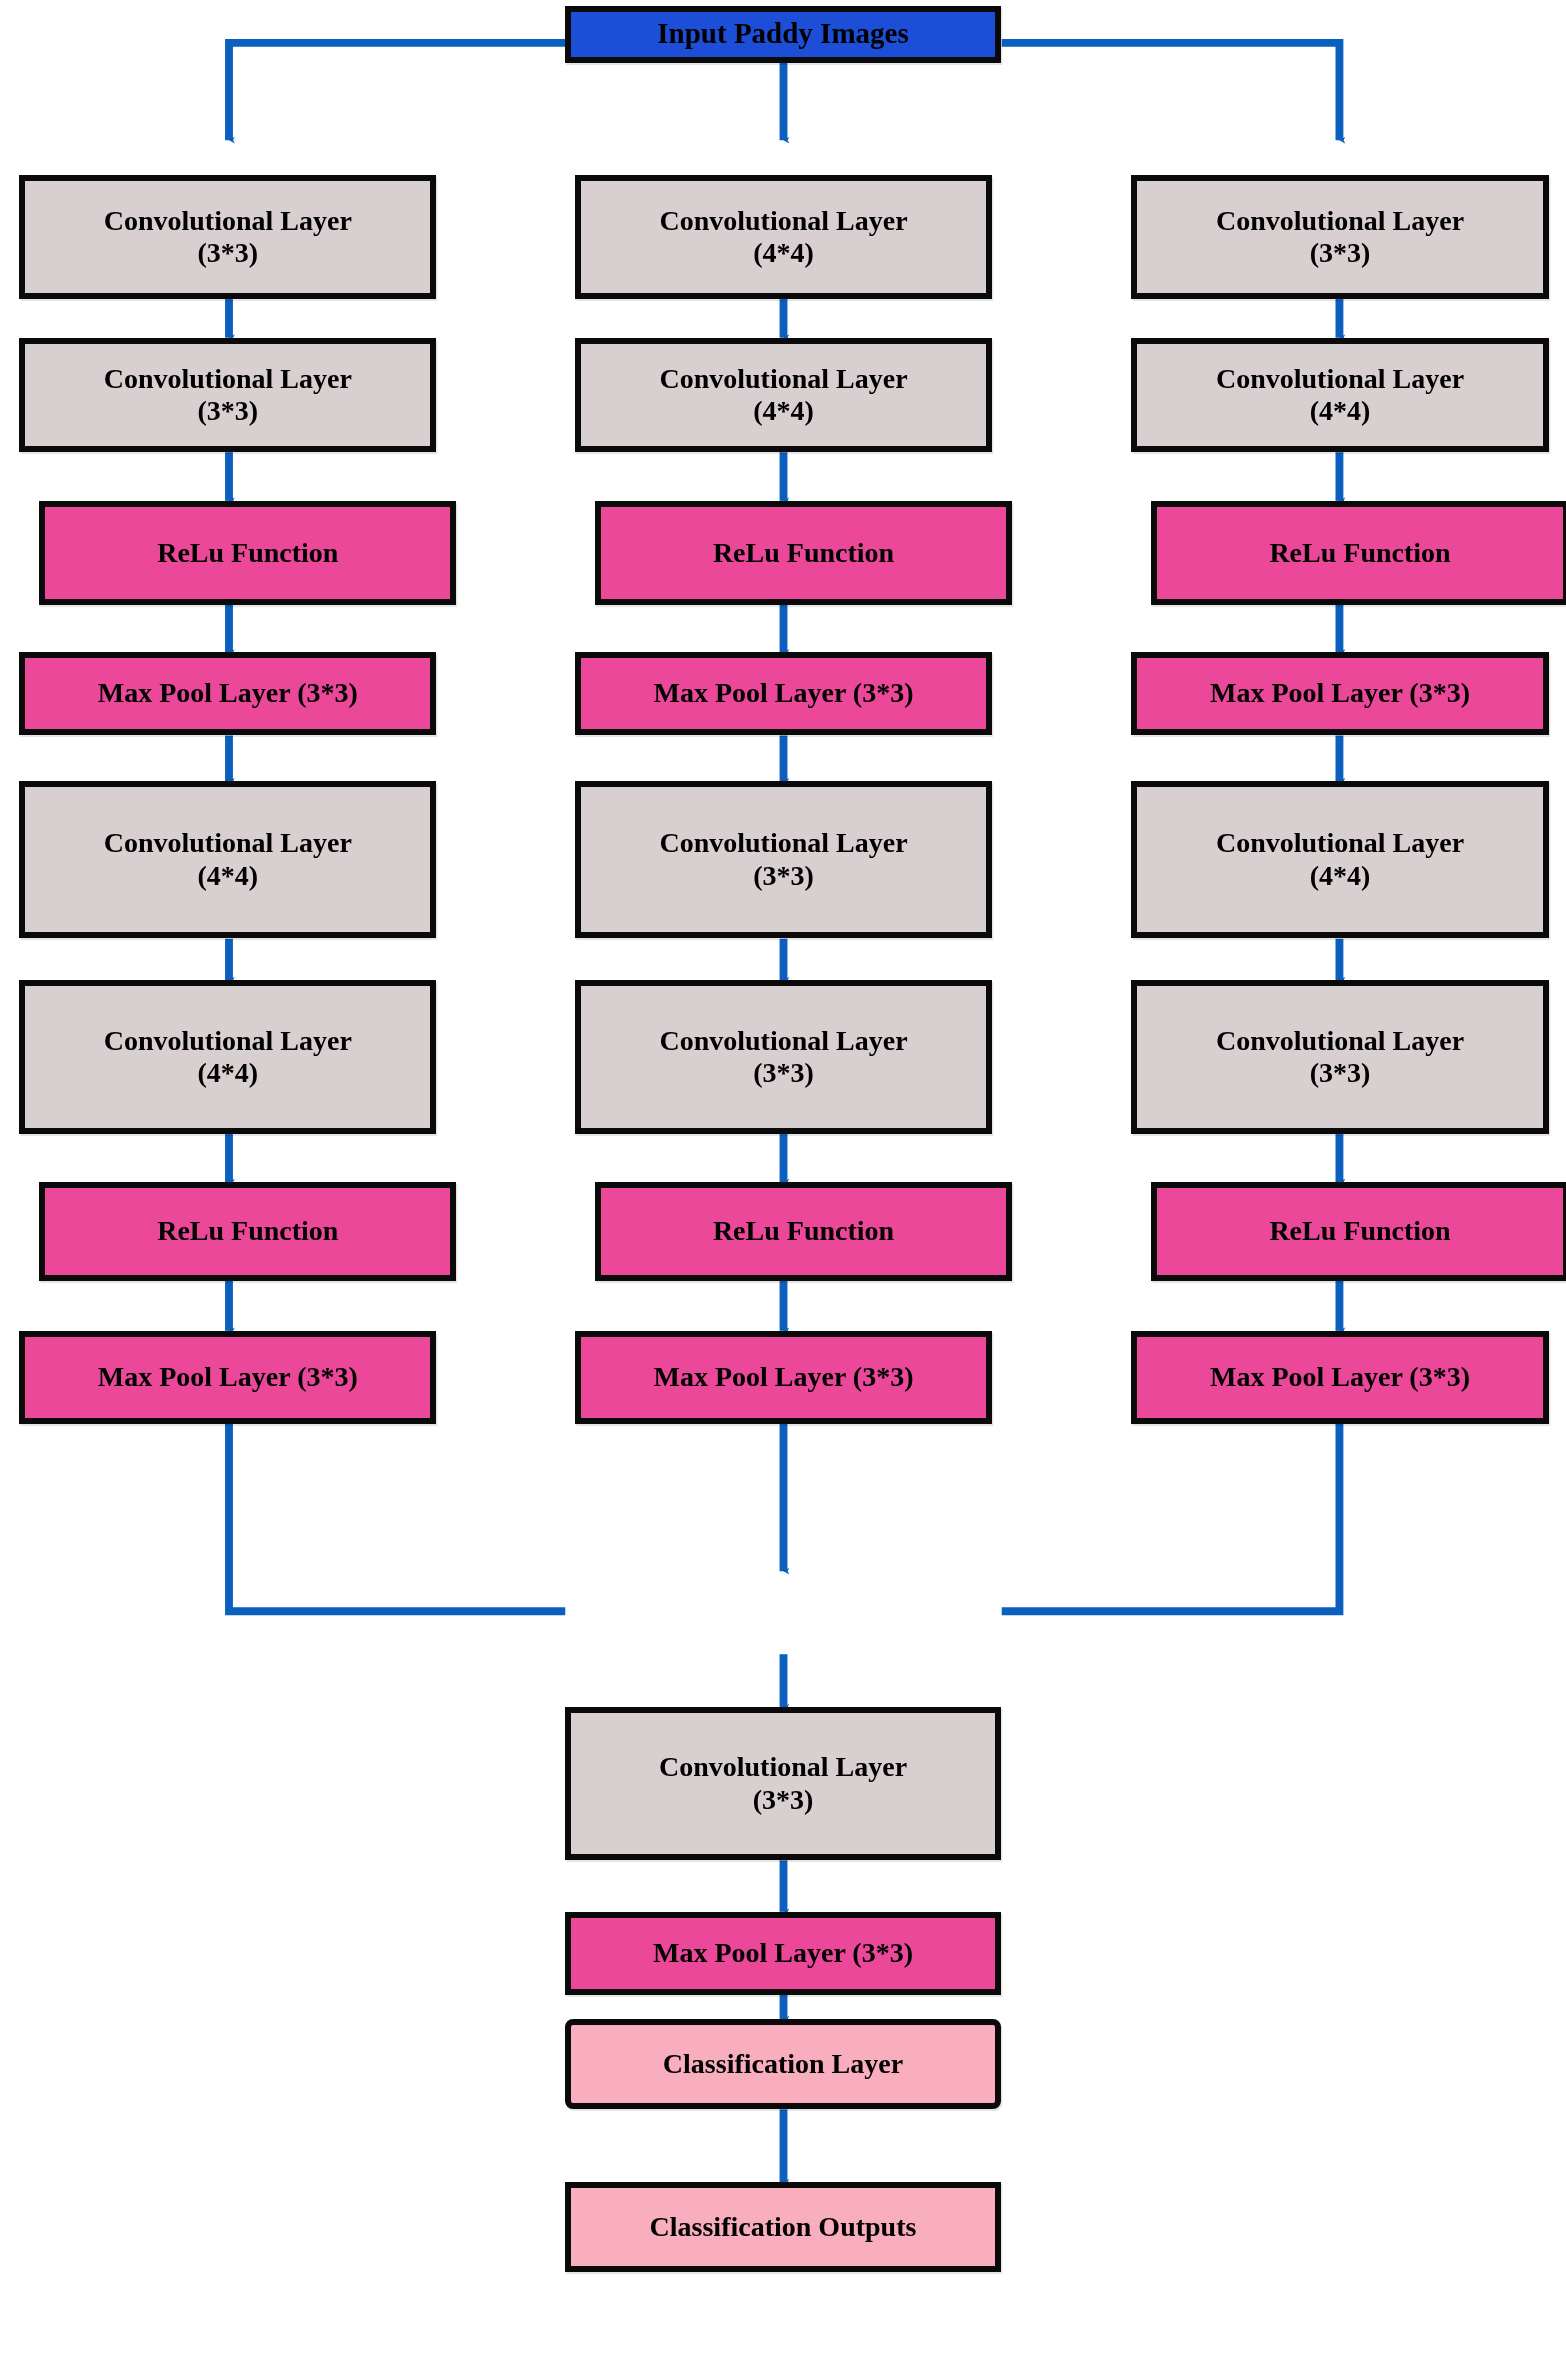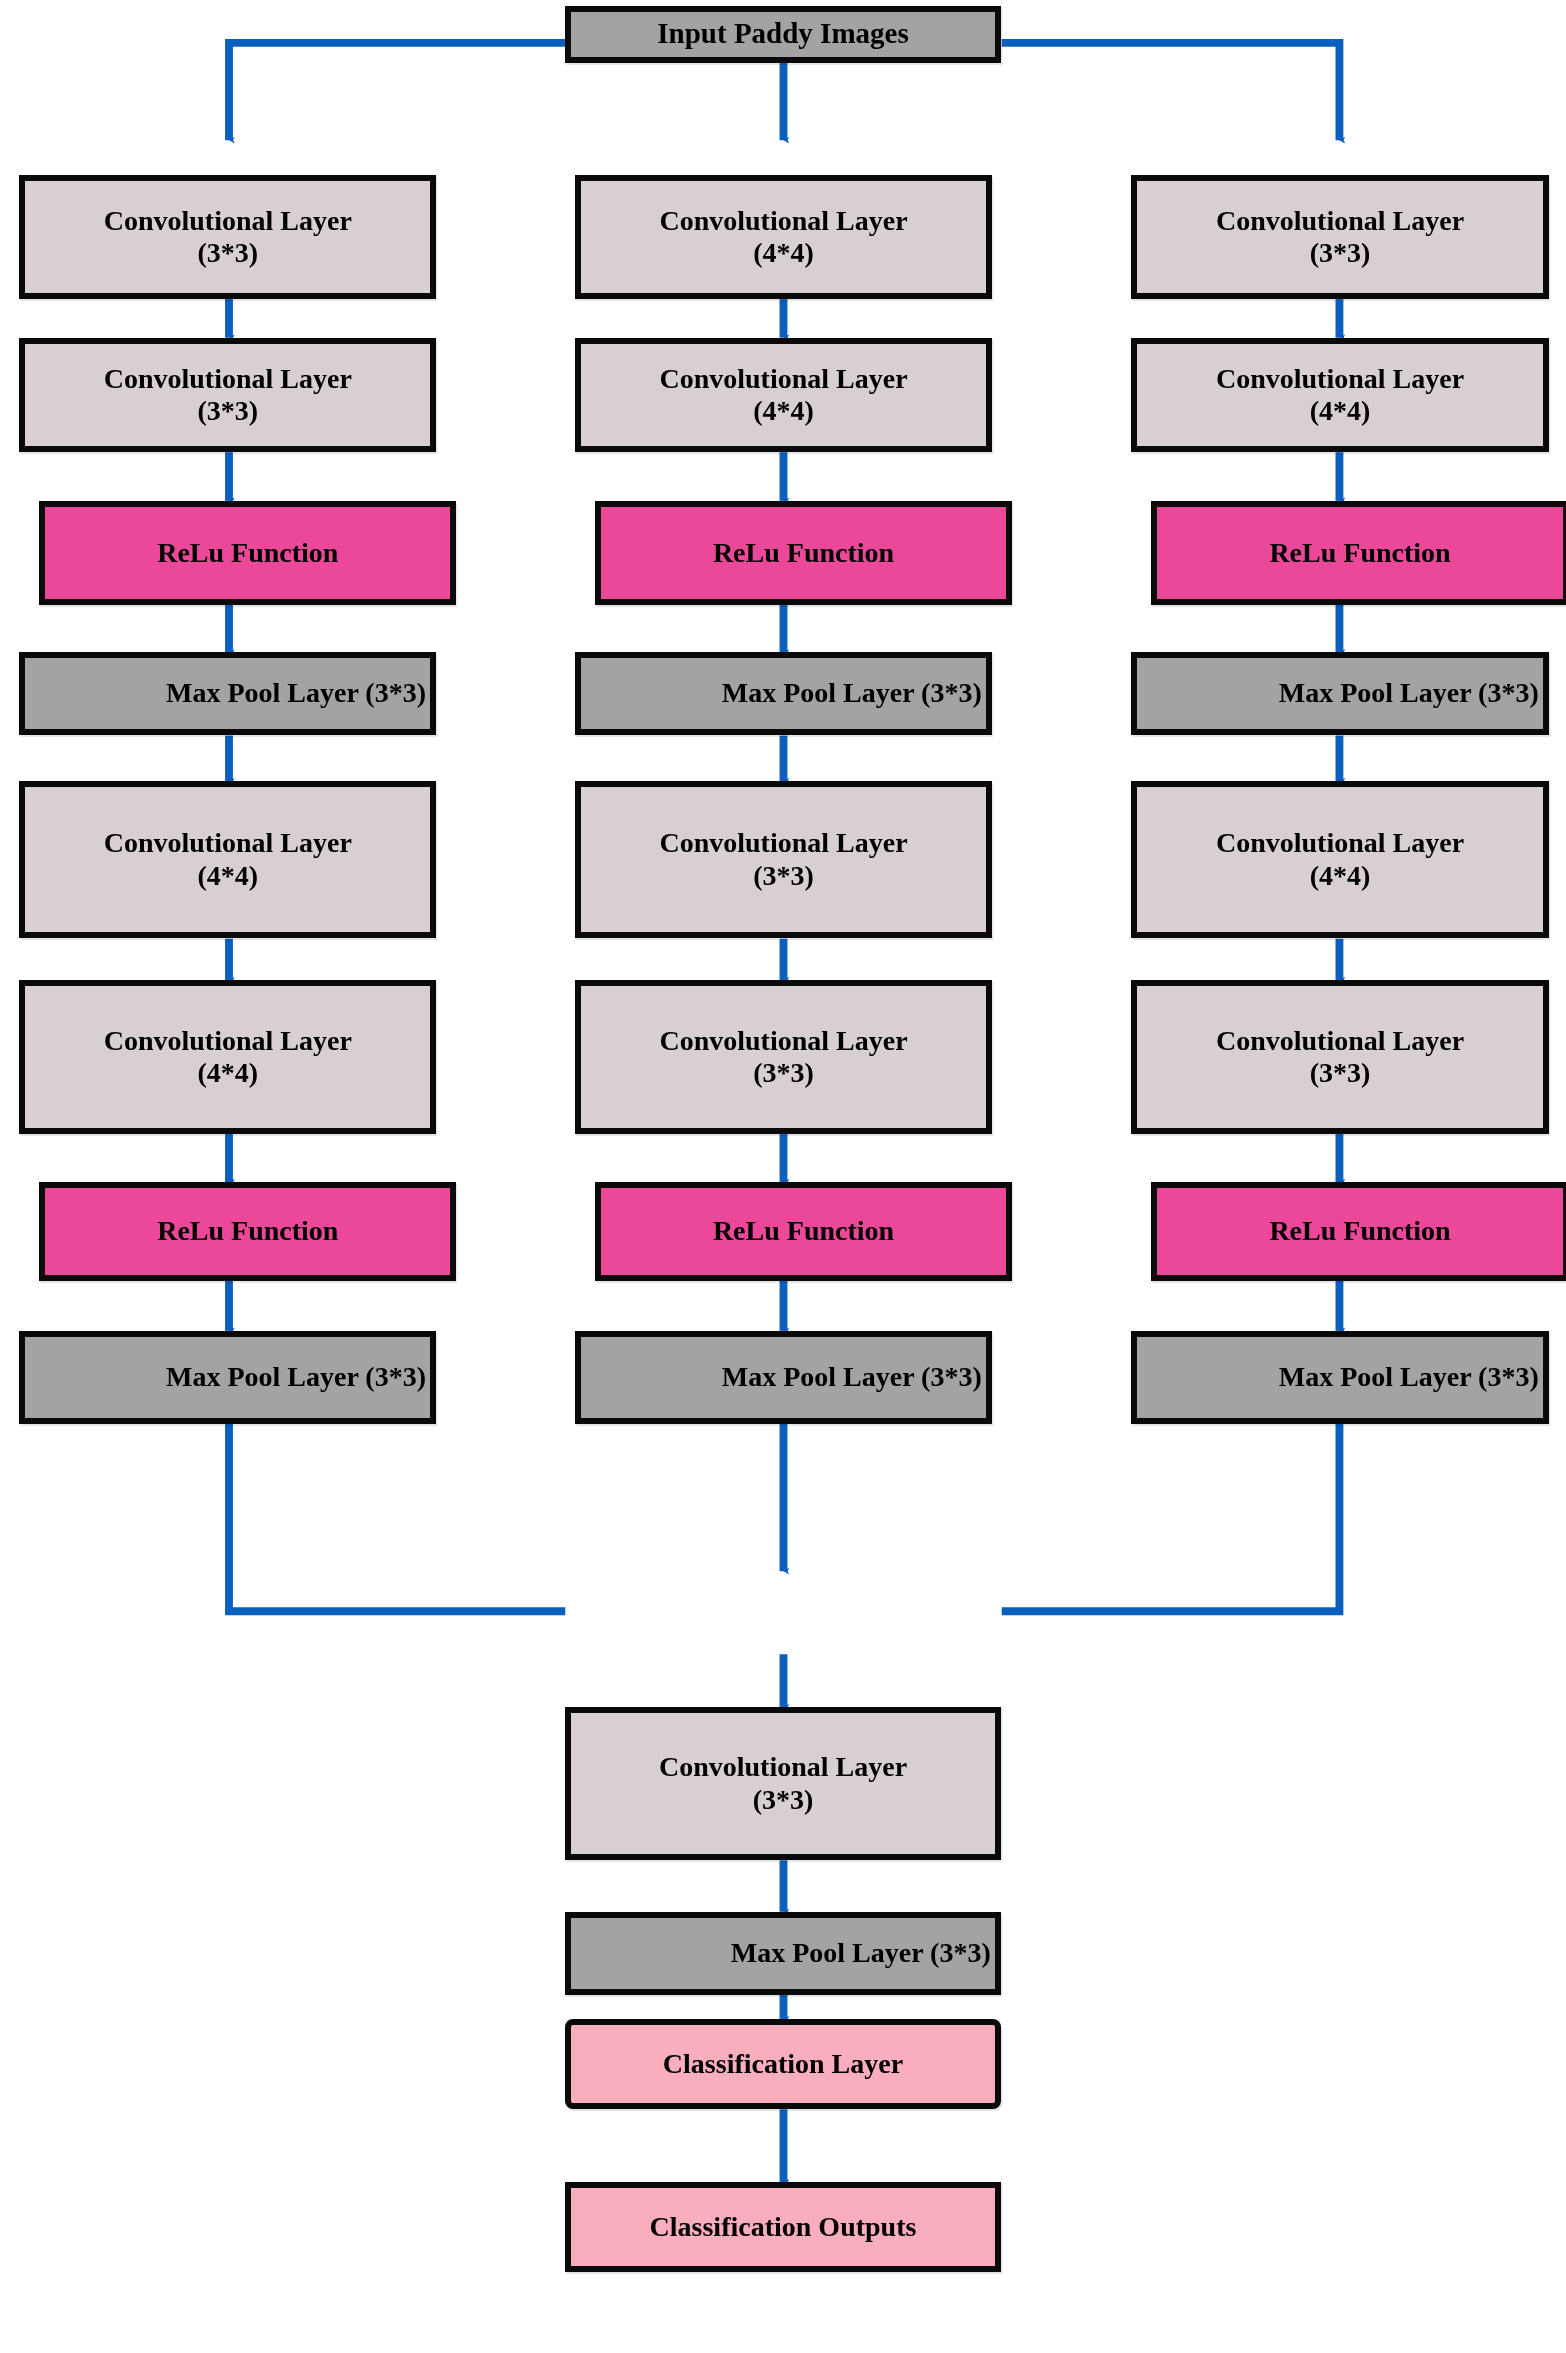--- a/index.html
+++ b/index.html
@@ -18,24 +18,24 @@
     text-align:center;
     font-weight:bold;
     color:#000000;
     line-height:1.16;
     z-index:3;
     padding:1.4px 4.3px;
     box-shadow:1.4px 2.1px 0 rgba(0,0,0,0.10);
   }
   .node .lbl{display:block;white-space:pre-line;}
 
-  .fill-input{background:#a3a3a3;}
+  .fill-input{background:#1d4ed8;}
   .fill-conv{background:#d8cfd0;}
   .fill-relu{background:#ec4899;margin-left:20px;}
-  .fill-pool{background:#a3a3a3;justify-content:flex-end;}
+  .fill-pool{background:#ec4899;}
   .fill-mix{background:#f2c3f4;}
   .fill-class{background:#f9aebd;}
 
   .t-1line{font-size:28px;}
   .t-2line{font-size:28px;}
   .t-input{font-size:29px;}
 </style>
 </head>
 <body>
 

